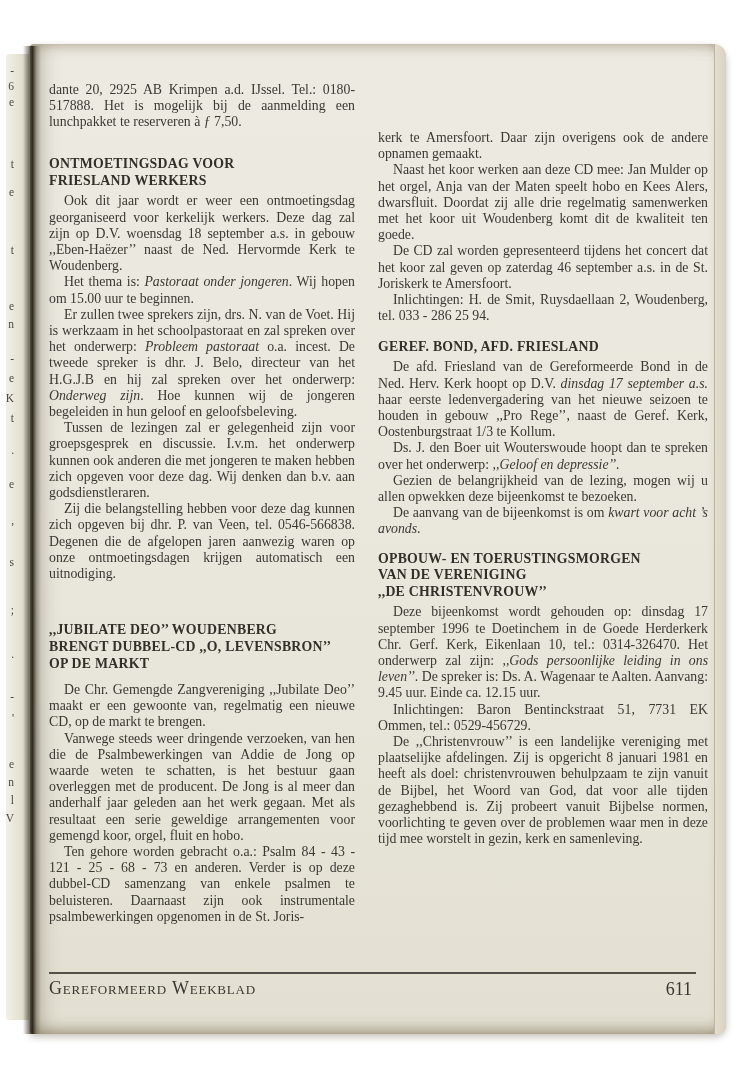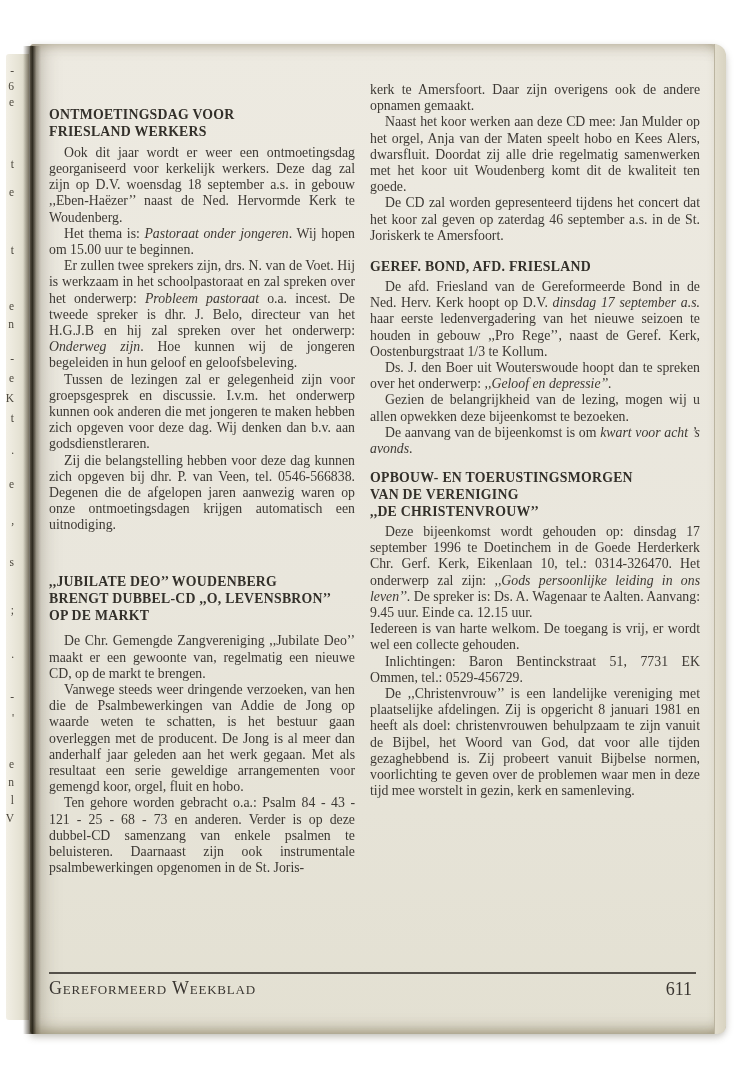--- a/index.html
+++ b/index.html
@@ -42,21 +42,21 @@
     border-left:1px solid rgba(120,110,85,.3);
     background:linear-gradient(90deg,#e2ddcd,#d8d3c1);
     border-radius:0 15px 10px 0;
   }
   .col {
     position:absolute; top:38px; height:888px; overflow:hidden;
     font-size:13.8px; line-height:16.2px; color:#3c3833;
     text-align:justify; hyphens:none;
   }
   .col-left  { left:19px;  width:306px; }
-  .col-right { left:340px; width:330px; }
+  .col-right { left:348px; width:330px;margin-top:48px; }
   .para { margin:0; text-indent:15px; }
   .para.noindent { text-indent:0; }
   .heading {
     margin:0; font-size:13.8px; line-height:16.9px; font-weight:bold;
     letter-spacing:.25px; white-space:pre-line; color:#33302a; text-align:left;
   }
   .it { font-style:italic; }
   .footer-rule {
     position:absolute; left:19px; top:928px; width:647px; height:1.6px;
     background:#55514a;
@@ -72,48 +72,49 @@
   }
 </style>
 </head>
 <body>
 
 <div class="scene">
   <div class="prev-page"></div>
   <div class="page">
     <div class="fore-edge"></div>
     <div class="col col-left">
+        <p class="para noindent"><span>dante 20, 2925 AB Krimpen a.d. IJssel. Tel.: 0180-517888. Het is mogelijk bij de aanmelding een lunchpakket te reserveren à </span><span class="it">ƒ</span><span> 7,50.</span></p>
         <h3 class="heading" style="margin-top: 25px;">ONTMOETINGSDAG VOOR
 FRIESLAND WERKERS</h3>
         <p class="para" style="margin-top: 4px;"><span>Ook dit jaar wordt er weer een ontmoetingsdag georganiseerd voor kerkelijk werkers. Deze dag zal zijn op D.V. woensdag 18 september a.s. in gebouw ,,Eben-Haëzer’’ naast de Ned. Hervormde Kerk te Woudenberg.</span></p>
         <p class="para"><span>Het thema is: </span><span class="it">Pastoraat onder jongeren</span><span>. Wij hopen om 15.00 uur te beginnen.</span></p>
         <p class="para"><span>Er zullen twee sprekers zijn, drs. N. van de Voet. Hij is werkzaam in het schoolpastoraat en zal spreken over het onderwerp: </span><span class="it">Probleem pastoraat</span><span> o.a. incest. De tweede spreker is dhr. J. Belo, directeur van het H.G.J.B en hij zal spreken over het onderwerp: </span><span class="it">Onderweg zijn</span><span>. Hoe kunnen wij de jongeren begeleiden in hun geloof en geloofsbeleving.</span></p>
         <p class="para"><span>Tussen de lezingen zal er gelegenheid zijn voor groepsgesprek en discussie. I.v.m. het onderwerp kunnen ook anderen die met jongeren te maken hebben zich opgeven voor deze dag. Wij denken dan b.v. aan godsdienstleraren.</span></p>
         <p class="para"><span>Zij die belangstelling hebben voor deze dag kunnen zich opgeven bij dhr. P. van Veen, tel. 0546-566838. Degenen die de afgelopen jaren aanwezig waren op onze ontmoetingsdagen krijgen automatisch een uitnodiging.</span></p>
         <h3 class="heading" style="margin-top: 40px;">,,JUBILATE DEO’’ WOUDENBERG
 BRENGT DUBBEL-CD ,,O, LEVENSBRON’’
 OP DE MARKT</h3>
         <p class="para" style="margin-top: 9px;"><span>De Chr. Gemengde Zangvereniging ,,Jubilate Deo’’ maakt er een gewoonte van, regelmatig een nieuwe CD, op de markt te brengen.</span></p>
         <p class="para"><span>Vanwege steeds weer dringende verzoeken, van hen die de Psalmbewerkingen van Addie de Jong op waarde weten te schatten, is het bestuur gaan overleggen met de producent. De Jong is al meer dan anderhalf jaar geleden aan het werk gegaan. Met als resultaat een serie geweldige arrangementen voor gemengd koor, orgel, fluit en hobo.</span></p>
         <p class="para"><span>Ten gehore worden gebracht o.a.: Psalm 84 - 43 - 121 - 25 - 68 - 73 en anderen. Verder is op deze dubbel-CD samenzang van enkele psalmen te beluisteren. Daarnaast zijn ook instrumentale psalmbewerkingen opgenomen in de St. Joris-</span></p>
       </div>
     <div class="col col-right">
         <p class="para noindent"><span>kerk te Amersfoort. Daar zijn overigens ook de andere opnamen gemaakt.</span></p>
         <p class="para"><span>Naast het koor werken aan deze CD mee: Jan Mulder op het orgel, Anja van der Maten speelt hobo en Kees Alers, dwarsfluit. Doordat zij alle drie regelmatig samenwerken met het koor uit Woudenberg komt dit de kwaliteit ten goede.</span></p>
         <p class="para"><span>De CD zal worden gepresenteerd tijdens het concert dat het koor zal geven op zaterdag 46 september a.s. in de St. Joriskerk te Amersfoort.</span></p>
+        <p class="para"><span>Inlichtingen: H. de Smit, Ruysdaellaan 2, Woudenberg, tel. 033 - 286 25 94.</span></p>
         <h3 class="heading" style="margin-top: 15px;">GEREF. BOND, AFD. FRIESLAND</h3>
         <p class="para" style="margin-top: 3px;"><span>De afd. Friesland van de Gereformeerde Bond in de Ned. Herv. Kerk hoopt op D.V. </span><span class="it">dinsdag 17 september a.s.</span><span> haar eerste ledenvergadering van het nieuwe seizoen te houden in gebouw ,,Pro Rege’’, naast de Geref. Kerk, Oostenburgstraat 1/3 te Kollum.</span></p>
         <p class="para"><span>Ds. J. den Boer uit Wouterswoude hoopt dan te spreken over het onderwerp: </span><span class="it">,,Geloof en depressie’’.</span></p>
         <p class="para"><span>Gezien de belangrijkheid van de lezing, mogen wij u allen opwekken deze bijeenkomst te bezoeken.</span></p>
         <p class="para"><span>De aanvang van de bijeenkomst is om </span><span class="it">kwart voor acht ’s avonds</span><span>.</span></p>
         <h3 class="heading" style="margin-top: 13px;">OPBOUW- EN TOERUSTINGSMORGEN
 VAN DE VERENIGING
 ,,DE CHRISTENVROUW’’</h3>
         <p class="para" style="margin-top: 3px;"><span>Deze bijeenkomst wordt gehouden op: dinsdag 17 september 1996 te Doetinchem in de Goede Herderkerk Chr. Gerf. Kerk, Eikenlaan 10, tel.: 0314-326470. Het onderwerp zal zijn: </span><span class="it">,,Gods persoonlijke leiding in ons leven’’</span><span>. De spreker is: Ds. A. Wagenaar te Aalten. Aanvang: 9.45 uur. Einde ca. 12.15 uur.</span></p>
-        <p class="para noindent"><span>Iedereen is van harte welkom. De toegang is vrij, er wordt wel een collecte gehouden.</span></p>
         <p class="para"><span>Inlichtingen: Baron Bentinckstraat 51, 7731 EK Ommen, tel.: 0529-456729.</span></p>
         <p class="para"><span>De ,,Christenvrouw’’ is een landelijke vereniging met plaatselijke afdelingen. Zij is opgericht 8 januari 1981 en heeft als doel: christenvrouwen behulpzaam te zijn vanuit de Bijbel, het Woord van God, dat voor alle tijden gezaghebbend is. Zij probeert vanuit Bijbelse normen, voorlichting te geven over de problemen waar men in deze tijd mee worstelt in gezin, kerk en samenleving.</span></p>
       </div>
     <div class="footer-rule"></div>
     <div class="footer-journal">Gereformeerd Weekblad</div>
     <div class="footer-pagenum">611</div>
   </div>
   <div class="gutter"></div>
 <span class="frag" style="top: 64px;">-</span>
     <span class="frag" style="top: 80px;">6</span>

